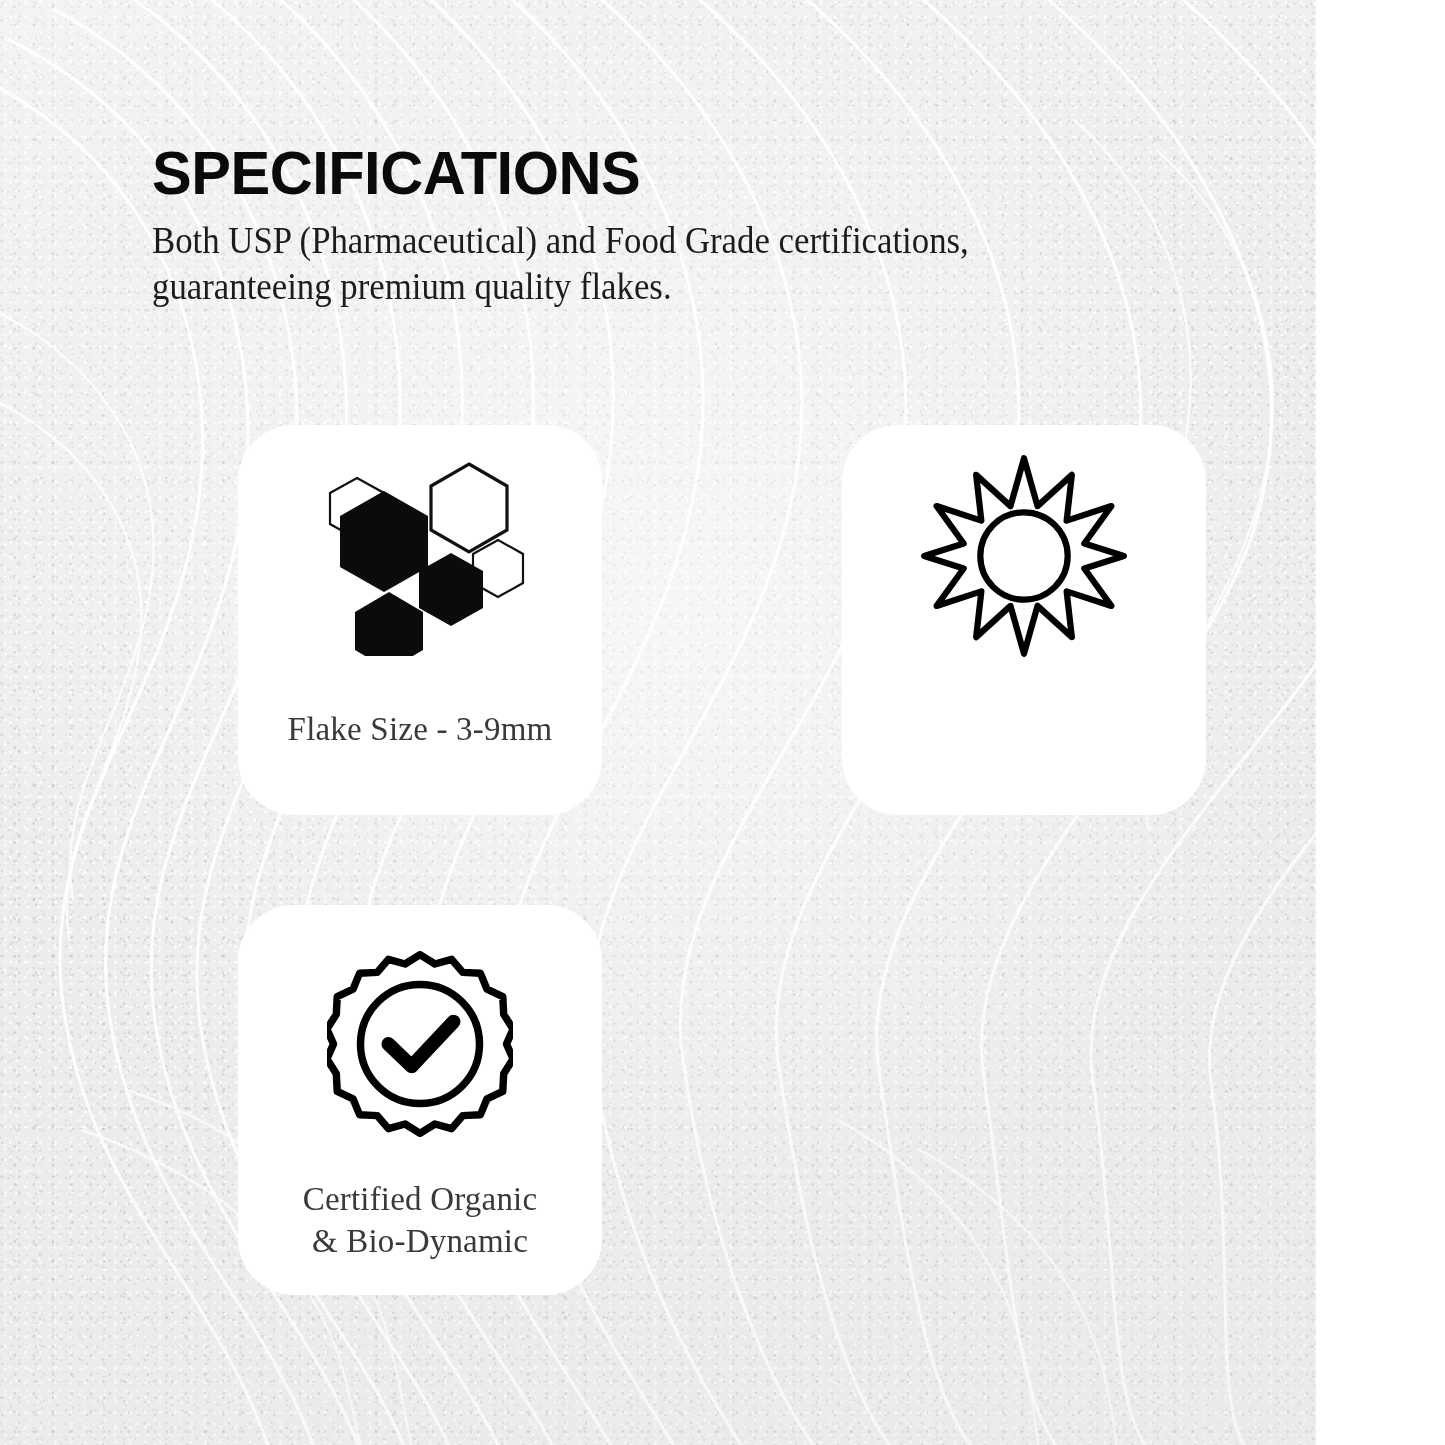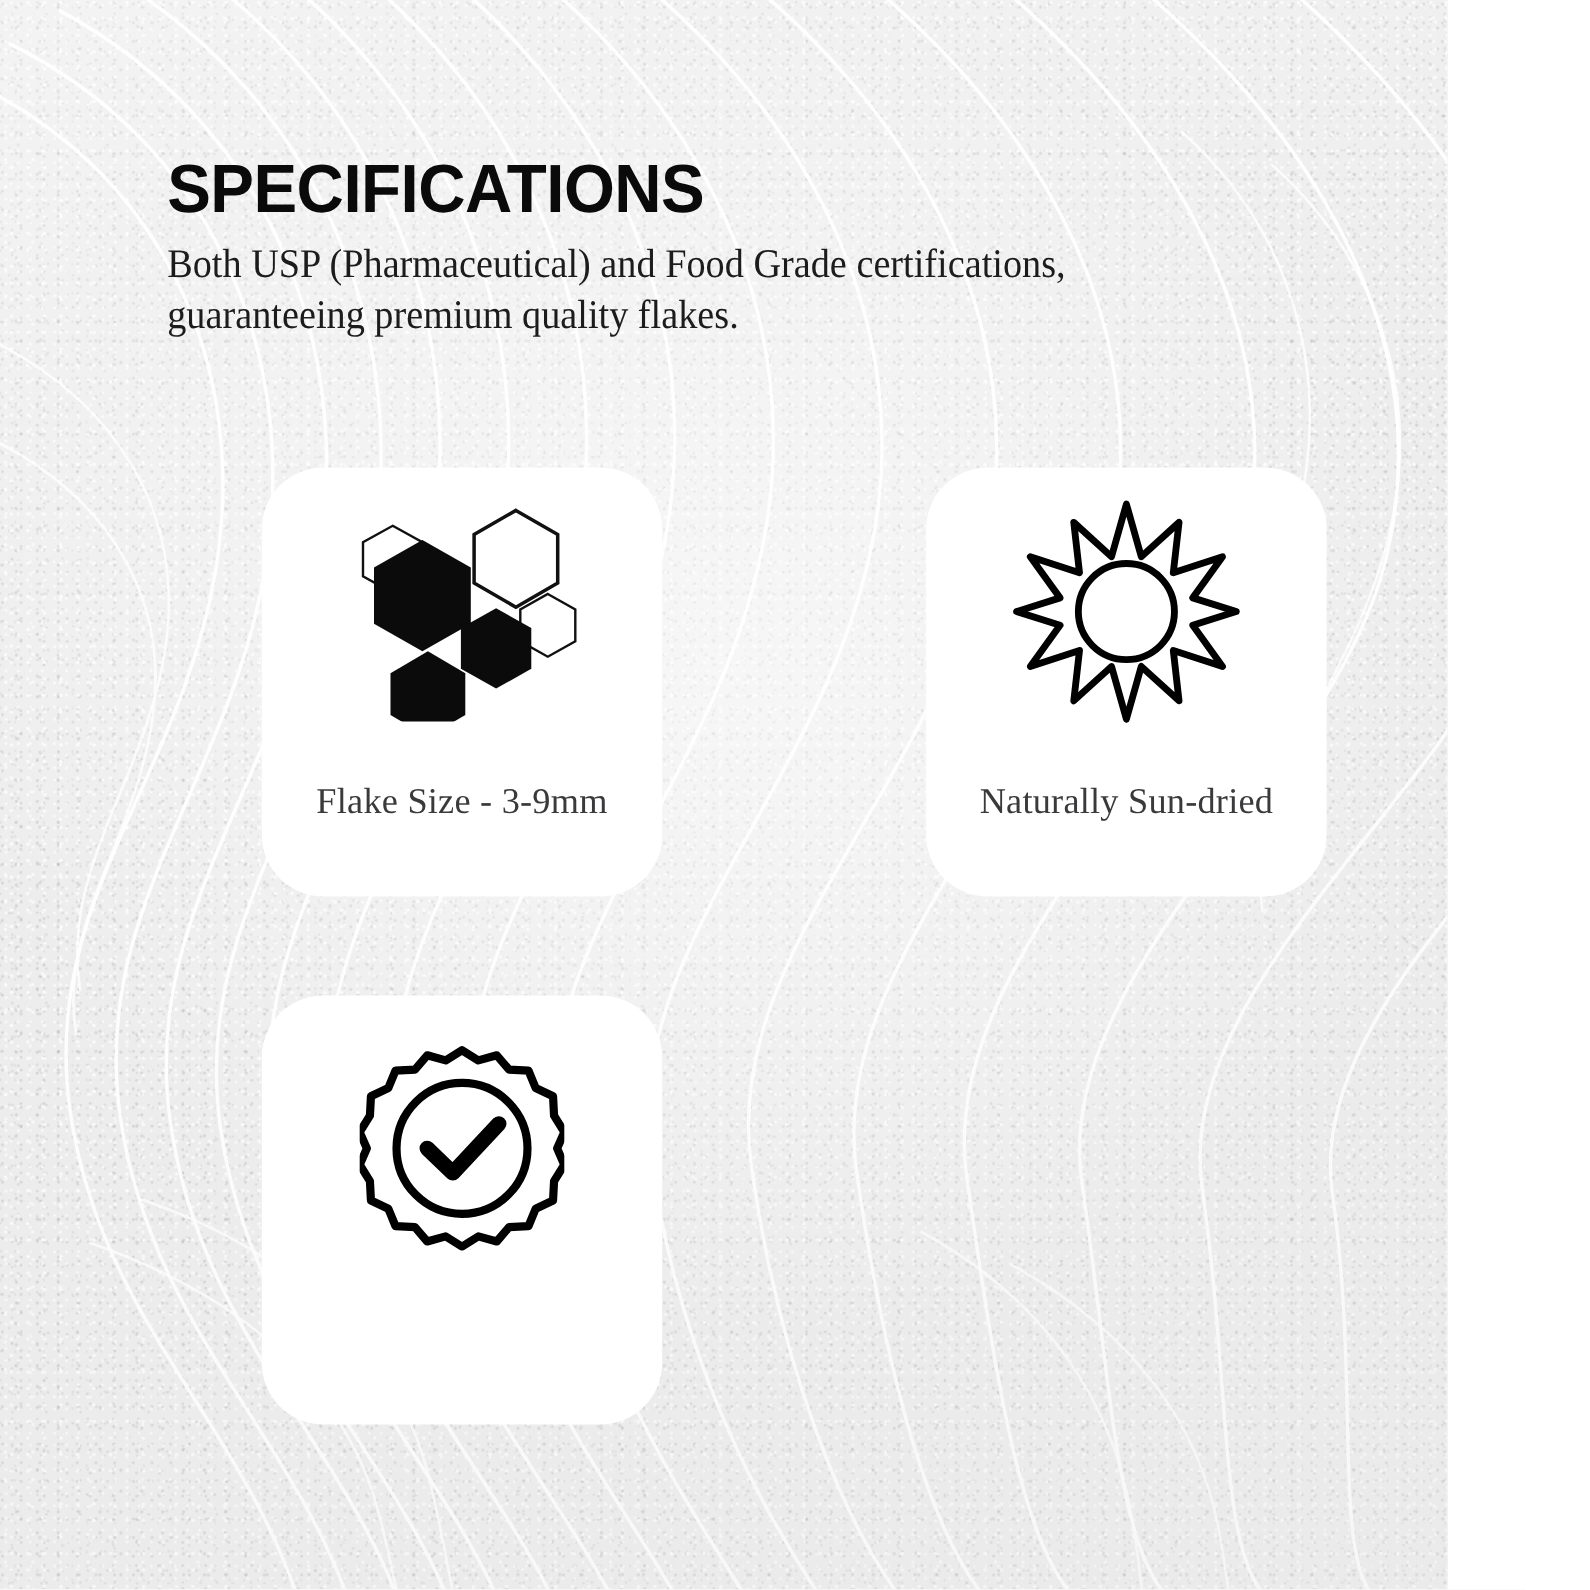--- a/index.html
+++ b/index.html
@@ -255,38 +255,39 @@
         <svg width="208" height="208" viewBox="0 0 200 200" aria-hidden="true">
 
           <path d="M100 6
                    L113 52 L146 22 L141 66 L184 52 L158 88
                    L196 100 L158 112 L184 148 L141 134 L146 178 L113 148
                    L100 194 L87 148 L54 178 L59 134 L16 148 L42 112
                    L4 100 L42 88 L16 52 L59 66 L54 22 L87 52 Z" stroke="#000" stroke-width="6" fill="none" stroke-linejoin="round"></path>
           <circle cx="100" cy="100" r="42" stroke="#000" stroke-width="6" fill="none"></circle>
         </svg>
       </div>
-      <div class="card-label">Naturally Sun-dried</div>
     </div>
 
 
     <div class="card card-4">
       <div class="card-icon">
         <svg width="186" height="186" viewBox="0 0 200 200" aria-hidden="true">
 
           <path d="M100 4
                    L116 14 L134 9 L146 23 L165 24 L172 41 L189 49 L190 68
                    L200 84 L193 100 L200 116 L190 132 L189 151 L172 159 L165 176 L146 177
                    L134 191 L116 186 L100 196 L84 186 L66 191 L54 177 L35 176 L28 159
                    L11 151 L10 132 L0 116 L7 100 L0 84 L10 68 L11 49 L28 41
                    L35 24 L54 23 L66 9 L84 14 Z" stroke="#000" stroke-width="8" fill="none" stroke-linejoin="round"></path>
 
           <circle cx="100" cy="100" r="64" stroke="#000" stroke-width="8" fill="none"></circle>
 
           <path d="M66 100 L91 124 L136 76" stroke="#000" stroke-width="15" fill="none" stroke-linecap="round" stroke-linejoin="round"></path>
         </svg>
       </div>
+      <div class="card-label">Certified Organic
+&amp; Bio-Dynamic</div>
     </div>
 
   </div>
 
 
 </div>
 
 </body></html>

